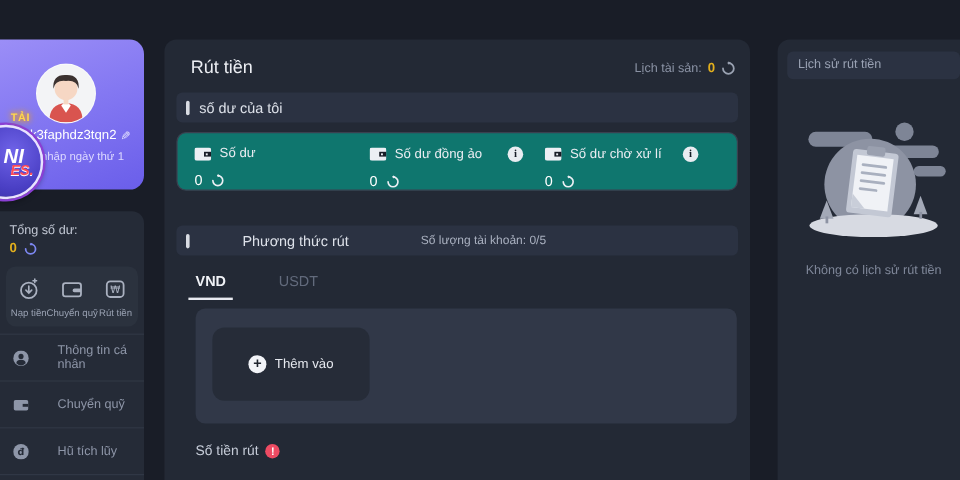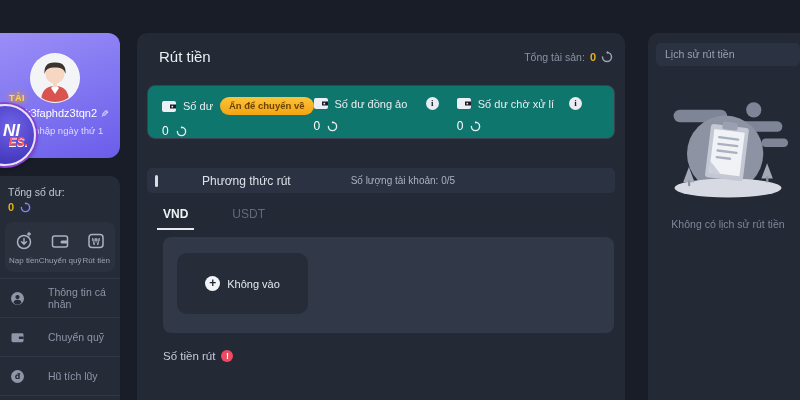--- a/index.html
+++ b/index.html
@@ -245,44 +245,47 @@
       </span>
       <span class="m-label">Quỹ tiền</span>
     </div>
   </div>
 </div>
 
 <div class="main-panel">
   <div class="main-header">
     <span class="main-title">Rút tiền</span>
     <span class="assets">
-      <span>Tổng tài sản:</span>
+      <span>Lịch tài sản:</span>
       <span class="gold">0</span>
       <span class="icon">
         <svg width="12" height="12" viewBox="0 0 12 12">
             <path d="M6 1.5 A4.5 4.5 0 1 1 1.5 6" fill="none" stroke="#9aa2b2" stroke-width="1.5" stroke-linecap="round"></path>
             <path d="M6 0 L8.2 1.5 L6 3 Z" fill="#9aa2b2"></path>
           </svg>
       </span>
     </span>
   </div>
 
+  <div class="section-bar">
+    <span class="accent"></span>
+    <span class="section-title">số dư của tôi</span>
+  </div>
 
   <div class="balance-box">
     <div class="bal-col">
       <div class="bal-top">
         <span class="icon">
           <svg width="14" height="11" viewBox="0 0 14 11">
               <rect x="0" y="0" width="14" height="11" rx="2" fill="#eceff4"></rect>
               <rect x="8" y="3.5" width="6" height="4" fill="#181d27"></rect>
               <rect x="9.5" y="4.8" width="1.6" height="1.6" fill="#eceff4"></rect>
             </svg>
         </span>
         <span class="bal-label">Số dư</span>
-        <span class="pill">Ấn để chuyển về</span>
       </div>
       <div class="bal-val">
         <span>0</span>
         <span class="icon">
           <svg width="11" height="11" viewBox="0 0 12 12">
               <path d="M6 1.5 A4.5 4.5 0 1 1 1.5 6" fill="none" stroke="#eceff4" stroke-width="1.5" stroke-linecap="round"></path>
               <path d="M6 0 L8.2 1.5 L6 3 Z" fill="#eceff4"></path>
             </svg>
         </span>
       </div>
@@ -343,21 +346,21 @@
   </div>
 
   <div class="tabs">
     <span class="tab active">VND</span>
     <span class="tab">USDT</span>
   </div>
 
   <div class="tab-panel">
     <div class="add-card">
       <span class="plus-dot">+</span>
-      <span class="add-label">Không vào</span>
+      <span class="add-label">Thêm vào</span>
     </div>
   </div>
 
   <div class="amount-row">
     <span class="amount-label">Số tiền rút</span>
     <span class="warn-dot">!</span>
   </div>
 </div>
 
 <div class="history-panel">

